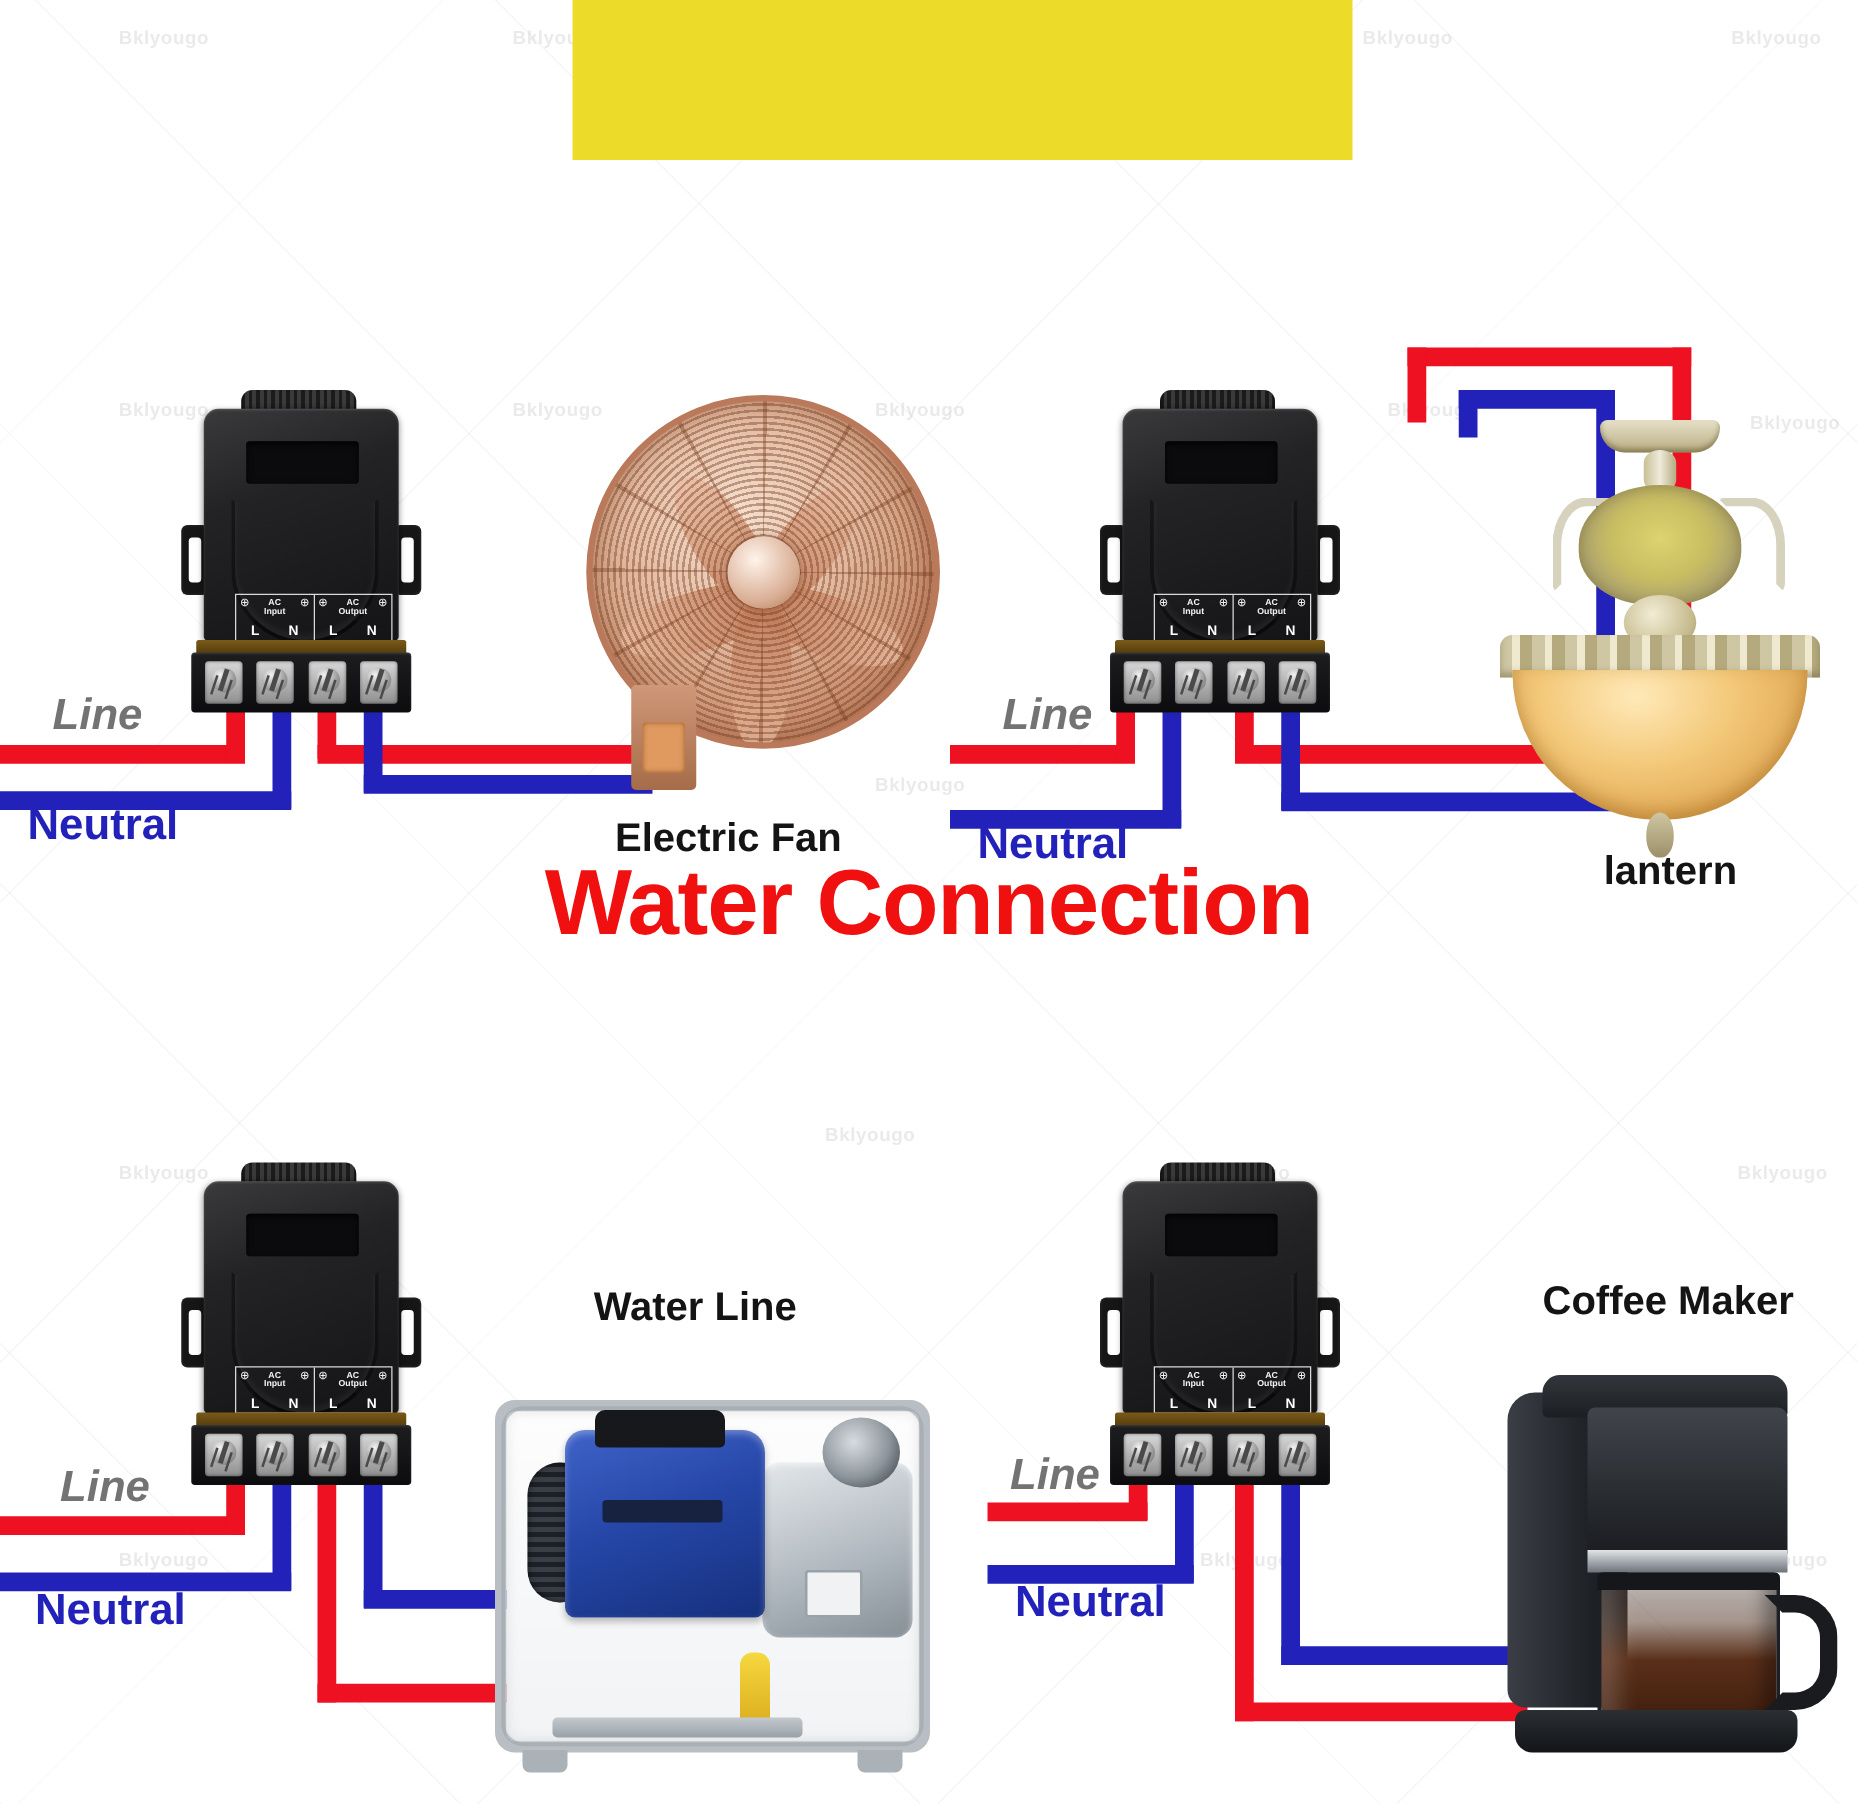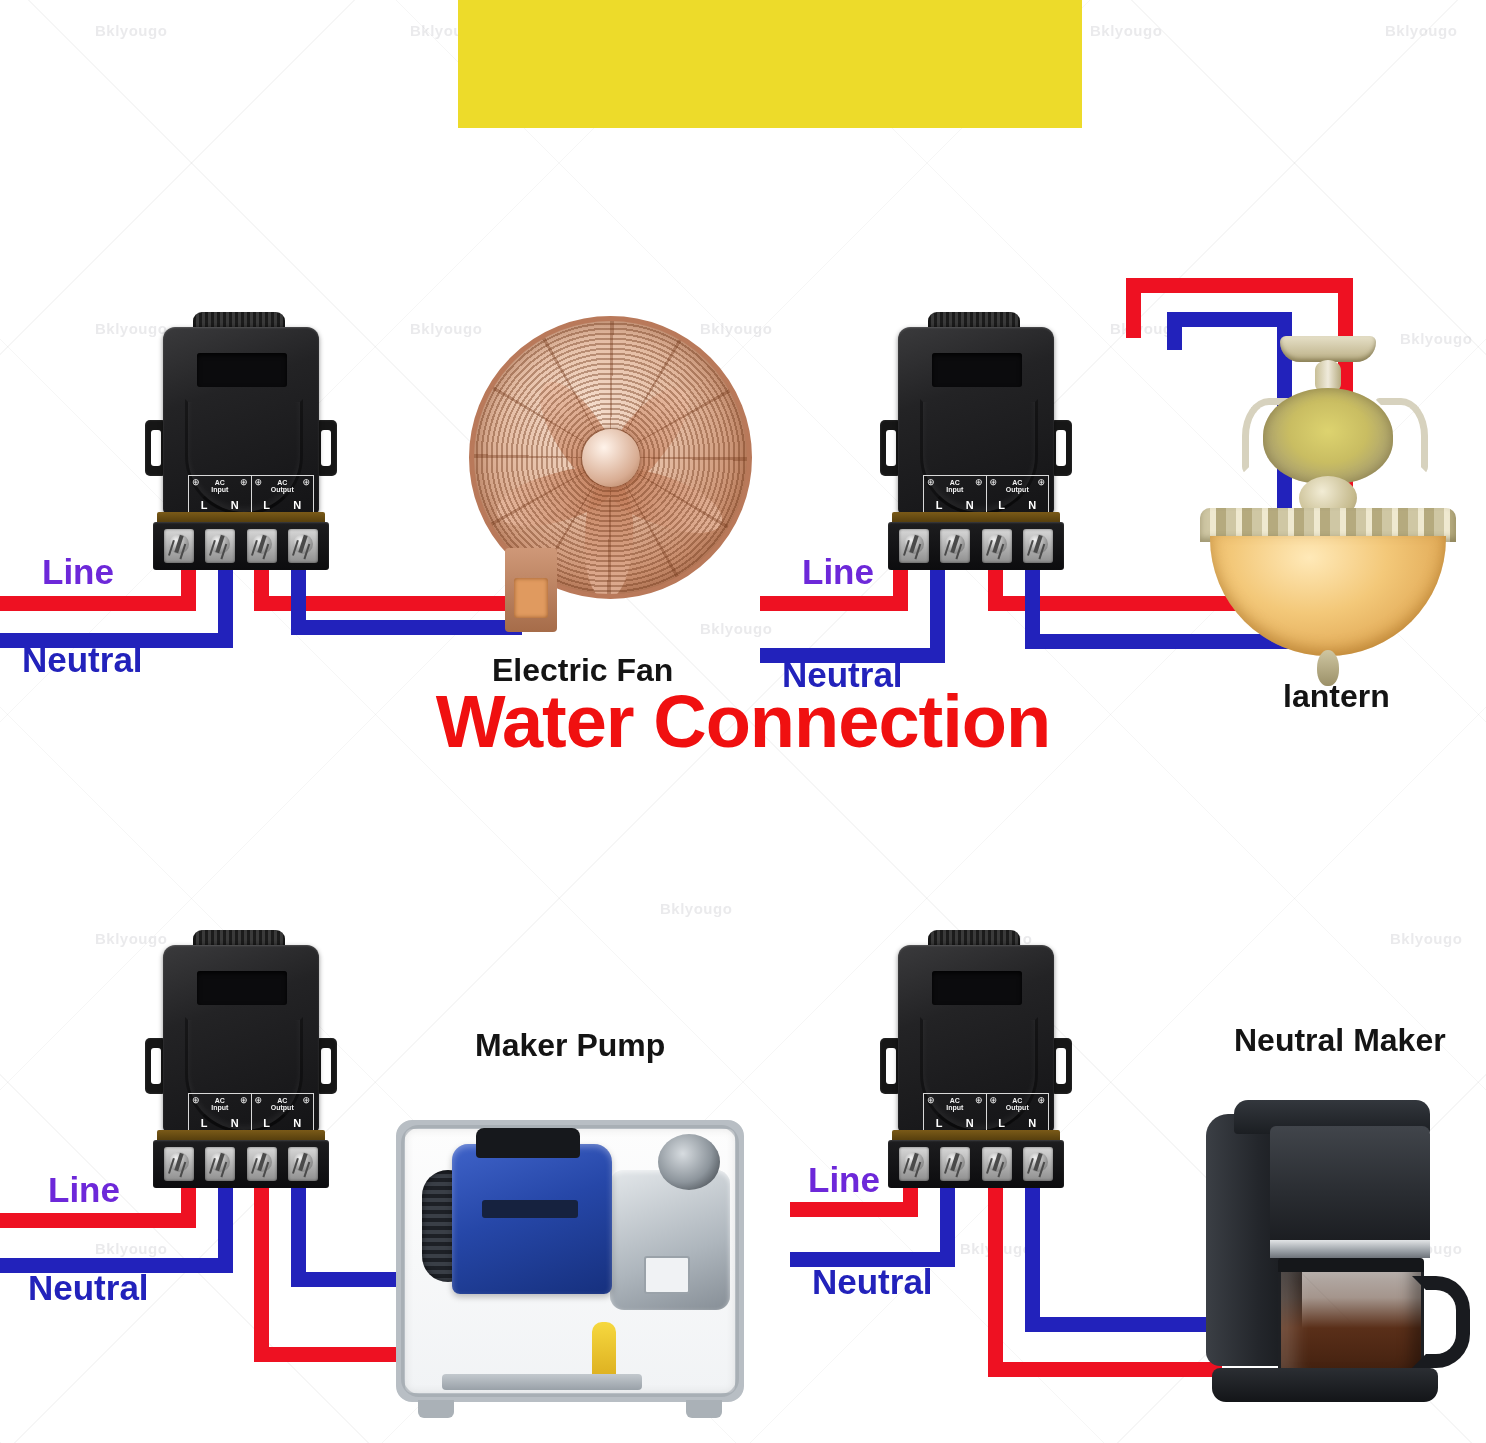--- a/index.html
+++ b/index.html
@@ -41,21 +41,21 @@
     z-index:6;
   }
 
   
   .wire{position:absolute;z-index:8;}
   .wire.red{background:#EE1122;}
   .wire.blue{background:#2222BB;}
 
   .wire-label{position:absolute;z-index:12;font-weight:700;font-size:35px;
     font-family:"Liberation Sans", sans-serif;white-space:nowrap;}
-  .wire-label.line{color:#6d28d9;}
+  .wire-label.line{color:#737373;font-style:italic;}
   .wire-label.neutral{color:#2222BB;}
 
   .dev-label{position:absolute;z-index:12;color:#141414;font-weight:700;
     font-size:32px;font-family:"Liberation Sans", sans-serif;white-space:nowrap;}
 
   
   .relay{position:absolute;width:192px;height:260px;z-index:10;}
   .relay .antenna{
     position:absolute;left:48px;top:0px;width:92px;height:19px;
     border-radius:9px 9px 3px 3px;
@@ -579,21 +579,21 @@
   <div class="flywheel"></div>
   <div class="engine">
     <div class="vent"></div>
   </div>
   <div class="blackcap"></div>
   <div class="yellow"></div>
   <div class="base"></div>
   <div class="foot l"></div>
   <div class="foot r"></div>
 </div>
-<div class="dev-label" style="left:475px;top:1027px;">Maker Pump</div>
+<div class="dev-label" style="left:475px;top:1027px;">Water Line</div>
 
 <div class="wire-label line" style="left:808px;top:1160px;">Line</div>
 <div class="wire-label neutral" style="left:812px;top:1262px;">Neutral</div>
 
 <div class="wire red" style="left:790px;top:1202px;width:128px;height:15px;"></div>
 <div class="wire red" style="left:903px;top:1180px;width:15px;height:36px;"></div>
 <div class="wire blue" style="left:790px;top:1252px;width:165px;height:15px;"></div>
 <div class="wire blue" style="left:940px;top:1180px;width:15px;height:86px;"></div>
 
 <div class="wire red" style="left:988px;top:1180px;width:15px;height:197px;"></div>
@@ -646,13 +646,13 @@
   <div class="backbody"></div>
   <div class="lid"></div>
   <div class="reservoir"></div>
   <div class="chrome"></div>
   <div class="carafe">
     <div class="neckband"></div>
   </div>
   <div class="handle"></div>
   <div class="base"></div>
 </div>
-<div class="dev-label" style="left:1234px;top:1022px;">Neutral Maker</div>
+<div class="dev-label" style="left:1234px;top:1022px;">Coffee Maker</div>
 
 </body></html>

